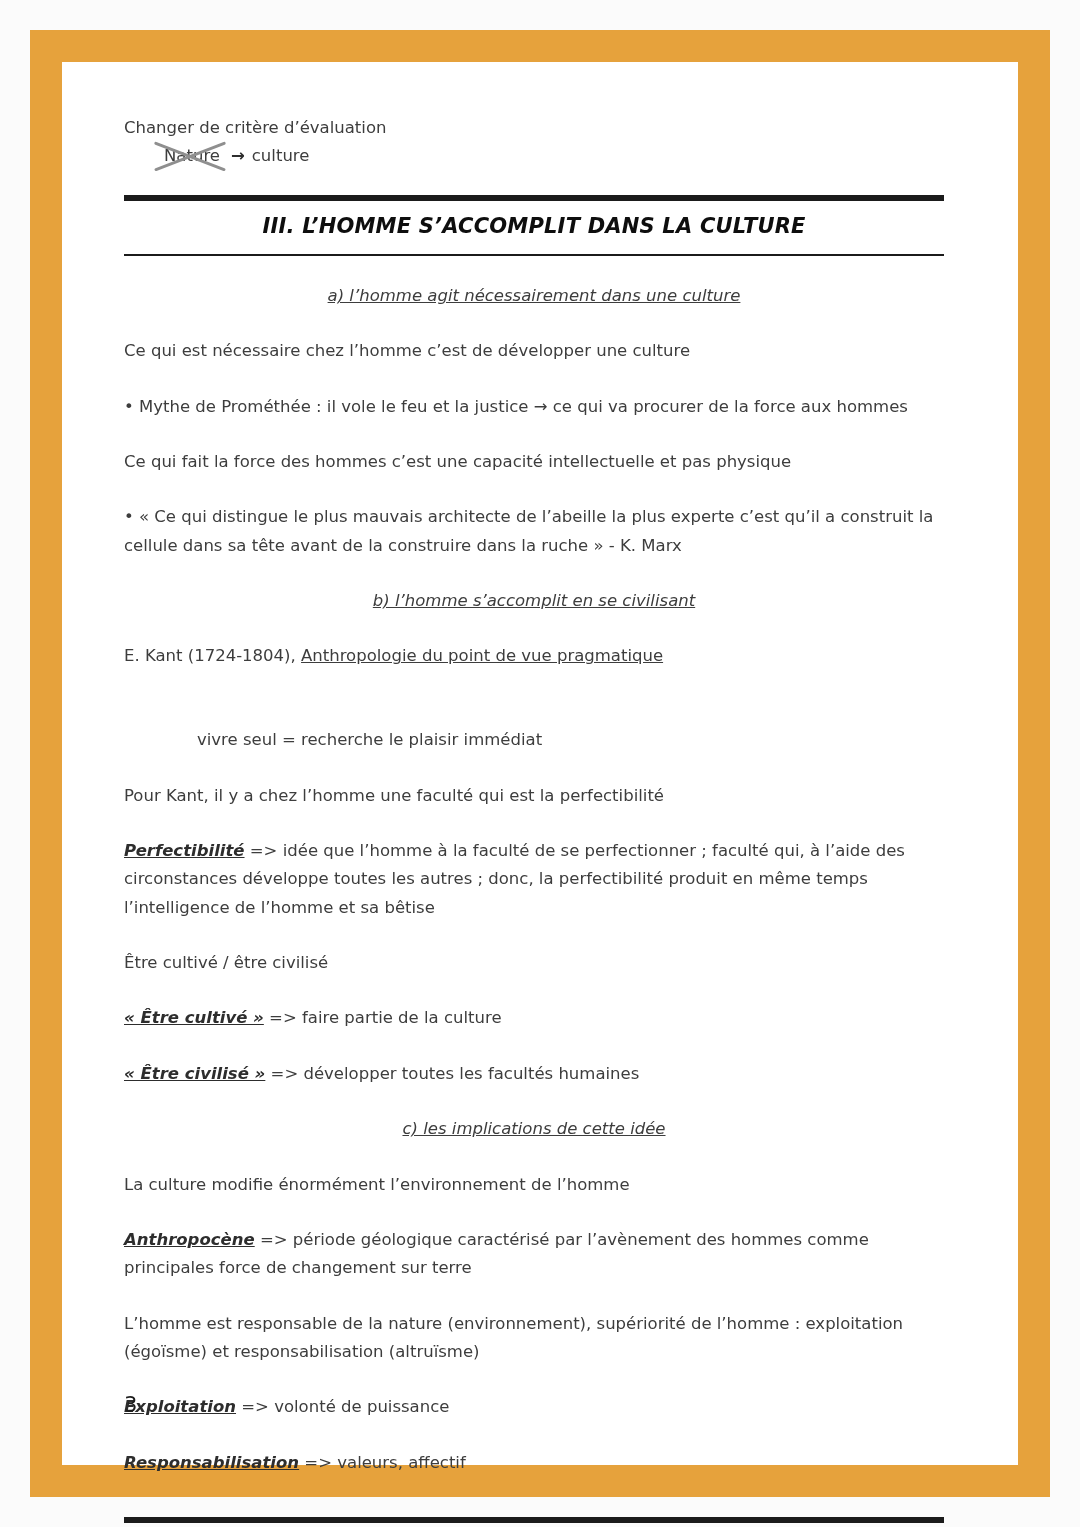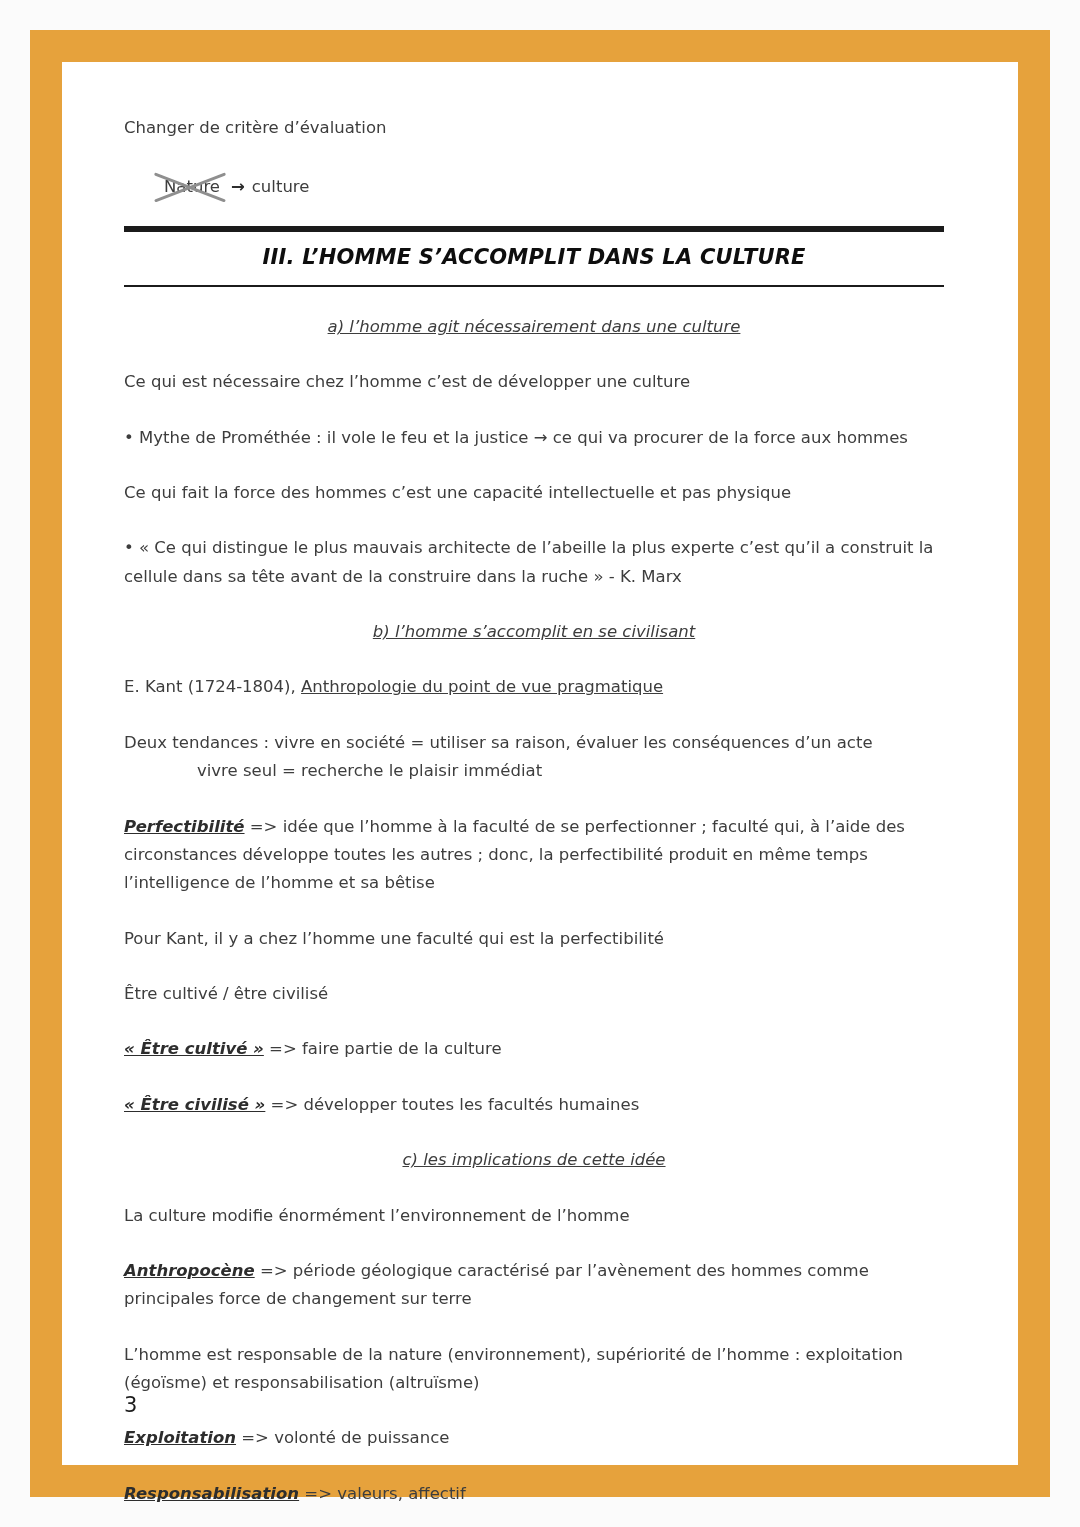--- a/index.html
+++ b/index.html
@@ -25,21 +25,21 @@
     box-sizing: border-box;
     padding: 52px 74px 0 62px;
     font-size: 16.5px;
     line-height: 1.72;
   }
   p { margin: 0 0 27px 0; }
 
   
   .note { margin-bottom: 24px; }
   .note-line2 { margin-left: 38px; }
-  .crossed { position: relative; display: inline-block; padding: 0 2px; margin-top: 31px; }
+  .crossed { position: relative; display: inline-block; padding: 0 2px; }
   .crossed::before, .crossed::after {
     content: ""; position: absolute;
     left: -10px; right: -6px; top: 46%;
     height: 2.6px; background: #8f8f8f; border-radius: 2px;
   }
   .crossed::before { transform: rotate(21deg); }
   .crossed::after  { transform: rotate(-21deg); }
   .arrow { font-weight: bold; margin: 0 7px 0 9px; color: #2e2e2e; }
 
   
@@ -95,25 +95,25 @@
 
     <p>Ce qui est nécessaire chez l’homme c’est de développer une culture</p>
     <p>• Mythe de Prométhée : il vole le feu et la justice → ce qui va procurer de la force aux hommes</p>
     <p>Ce qui fait la force des hommes c’est une capacité intellectuelle et pas physique</p>
     <p>• « Ce qui distingue le plus mauvais architecte de l’abeille la plus experte c’est qu’il a construit la cellule dans sa tête avant de la construire dans la ruche » - K. Marx</p>
 
     <h2 class="sub-heading">b) l’homme s’accomplit en se civilisant</h2>
 
     <p><span>E. Kant (1724-1804), </span><span class="u">Anthropologie du point de vue pragmatique</span></p>
 
-    <p><span>Deux tendances : vivre en société = utiliser sa raison, évaluer les conséquences d’un acte</span><br><span class="tend-indent">vivre seul = recherche le plaisir immédiat</span></p>
+    <p><br><span class="tend-indent">vivre seul = recherche le plaisir immédiat</span></p>
+
+    <p>Pour Kant, il y a chez l’homme une faculté qui est la perfectibilité</p>
 
     <p><span class="term-biu">Perfectibilité</span><span> =&gt; idée que l’homme à la faculté de se perfectionner ; faculté qui, à l’aide des circonstances développe toutes les autres ; donc, la perfectibilité produit en même temps l’intelligence de l’homme et sa bêtise</span></p>
-
-    <p>Pour Kant, il y a chez l’homme une faculté qui est la perfectibilité</p>
 
     <p>Être cultivé / être civilisé</p>
 
     <p><span class="term-biu">« Être cultivé »</span><span> =&gt; faire partie de la culture</span></p>
 
     <p><span class="term-biu">« Être civilisé »</span><span> =&gt; développer toutes les facultés humaines</span></p>
 
     <h2 class="sub-heading">c) les implications de cette idée</h2>
 
     <p>La culture modifie énormément l’environnement de l’homme</p>

